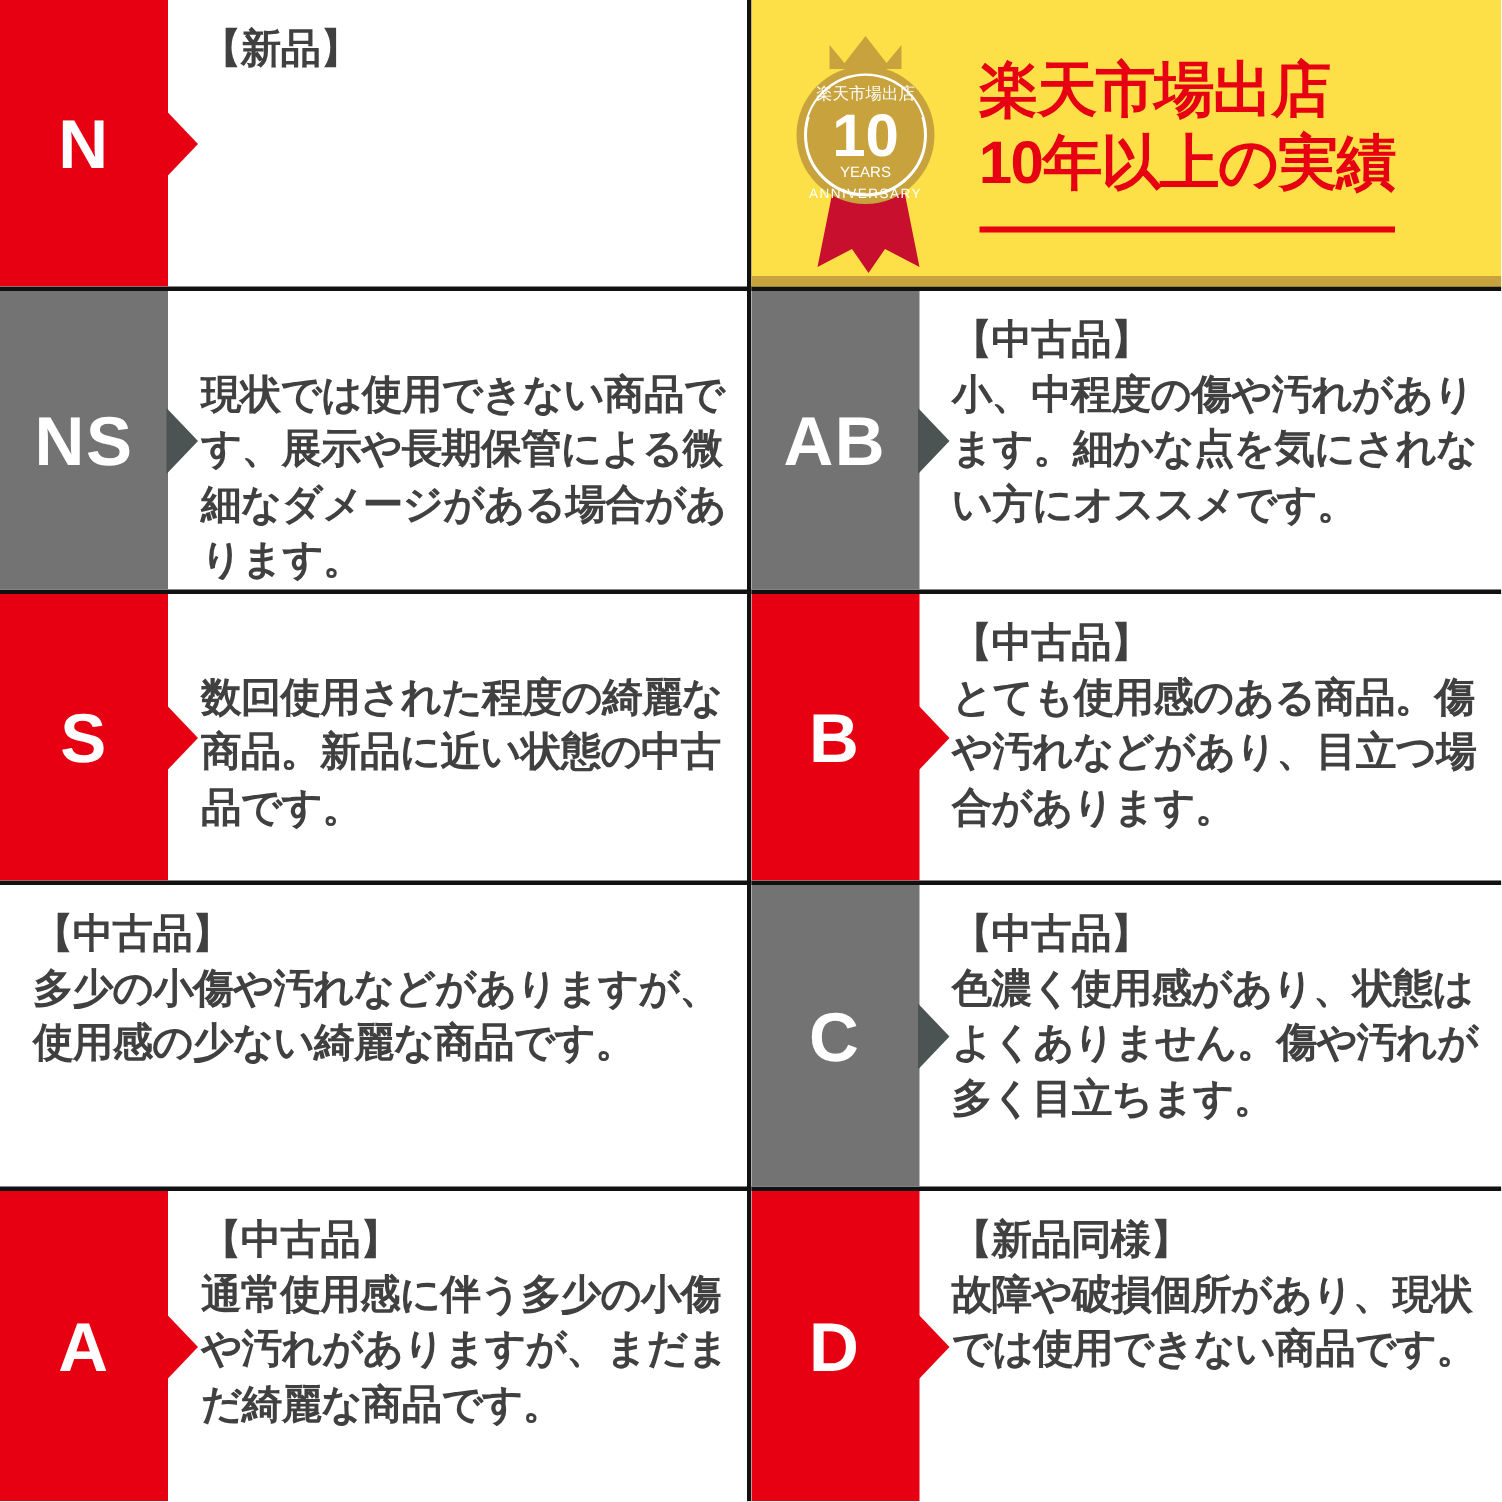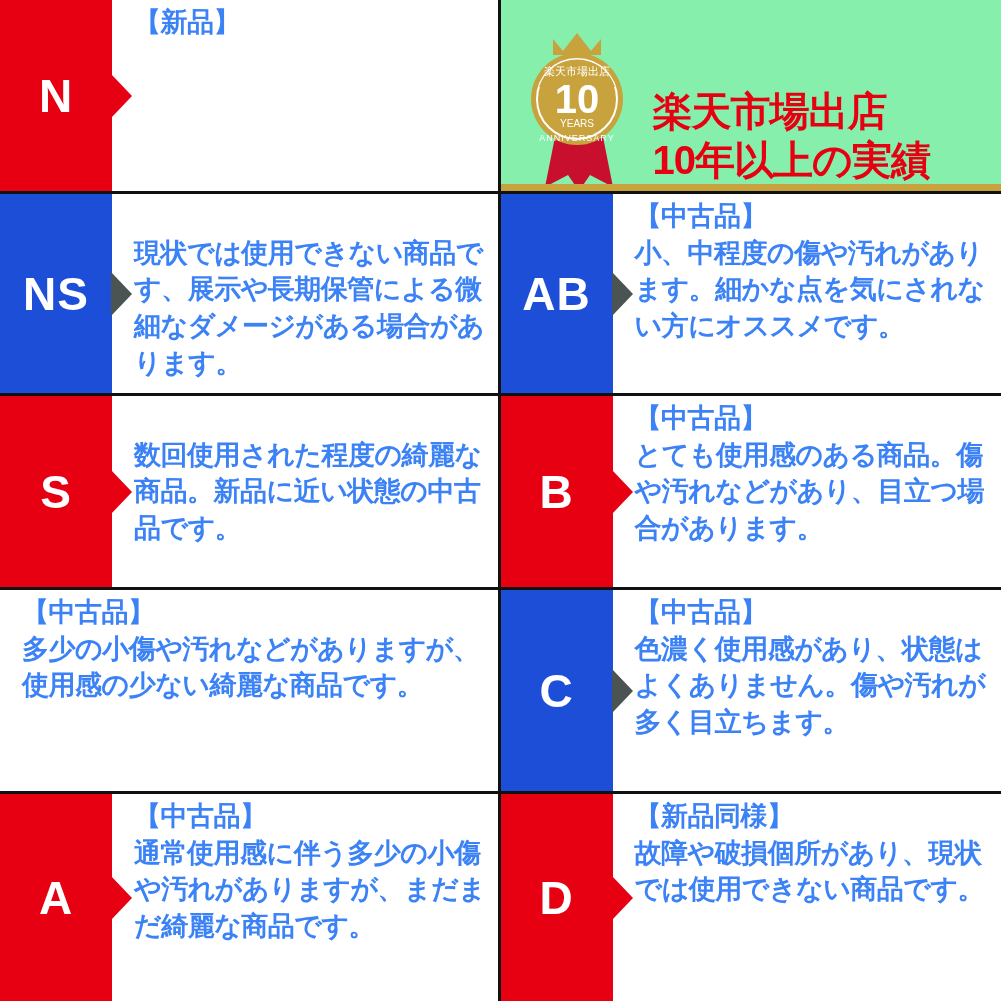--- a/index.html
+++ b/index.html
@@ -48,58 +48,58 @@
     display: flex;
     align-items: center;
     justify-content: center;
     color: #ffffff;
     font-weight: bold;
     font-size: 46px;
     letter-spacing: 1px;
     box-sizing: border-box;
   }
   .badge.red { background: #e60012; }
-  .badge.gray { background: #1d4ed8; }
+  .badge.gray { background: #737373; }
   .badge .arrow {
     position: absolute;
     right: -20px;
     top: 50%;
     transform: translateY(-50%);
     width: 0;
     height: 0;
     border-top: 22px solid transparent;
     border-bottom: 22px solid transparent;
     border-left: 21px solid #e60012;
   }
   .badge.gray .arrow {
     border-left-color: #4b5452;
   }
   .badge .label {
     position: relative;
     z-index: 2;
   }
   .body-text {
     flex: 1 1 auto;
-    padding: 4px 12px 10px 22px;
+    padding: 14px 12px 10px 22px;
     font-size: 27px;
     line-height: 1.36;
-    color: #3b82f6;
+    color: #404040;
     font-weight: bold;
     letter-spacing: -0.5px;
     box-sizing: border-box;
     display: block;
     white-space: pre-wrap;
     word-break: break-all;
   }
   
   .promo {
     position: relative;
     display: flex;
-    align-items: flex-end;
-    background: #86efac;
+    align-items: center;
+    background: #fde047;
     border-right: none;
     border-bottom: 3px solid #111111;
     overflow: hidden;
     box-sizing: border-box;
   }
   .promo::after {
     content: "";
     position: absolute;
     left: 0;
     right: 0;
@@ -120,21 +120,21 @@
     padding-right: 8px;
     color: #e60012;
     font-weight: bold;
     font-size: 40px;
     line-height: 1.22;
     letter-spacing: -1px;
   }
   .promo-text .line2 {
     display: block;
     border-bottom: 4px solid #e60012;
-    padding-bottom: 2px;
+    padding-bottom: 18px;
     width: fit-content;
   }
 </style>
 </head>
 <body>
 
 <div id="sheet">
   <div class="grid">
 
     <div class="cell col1">

